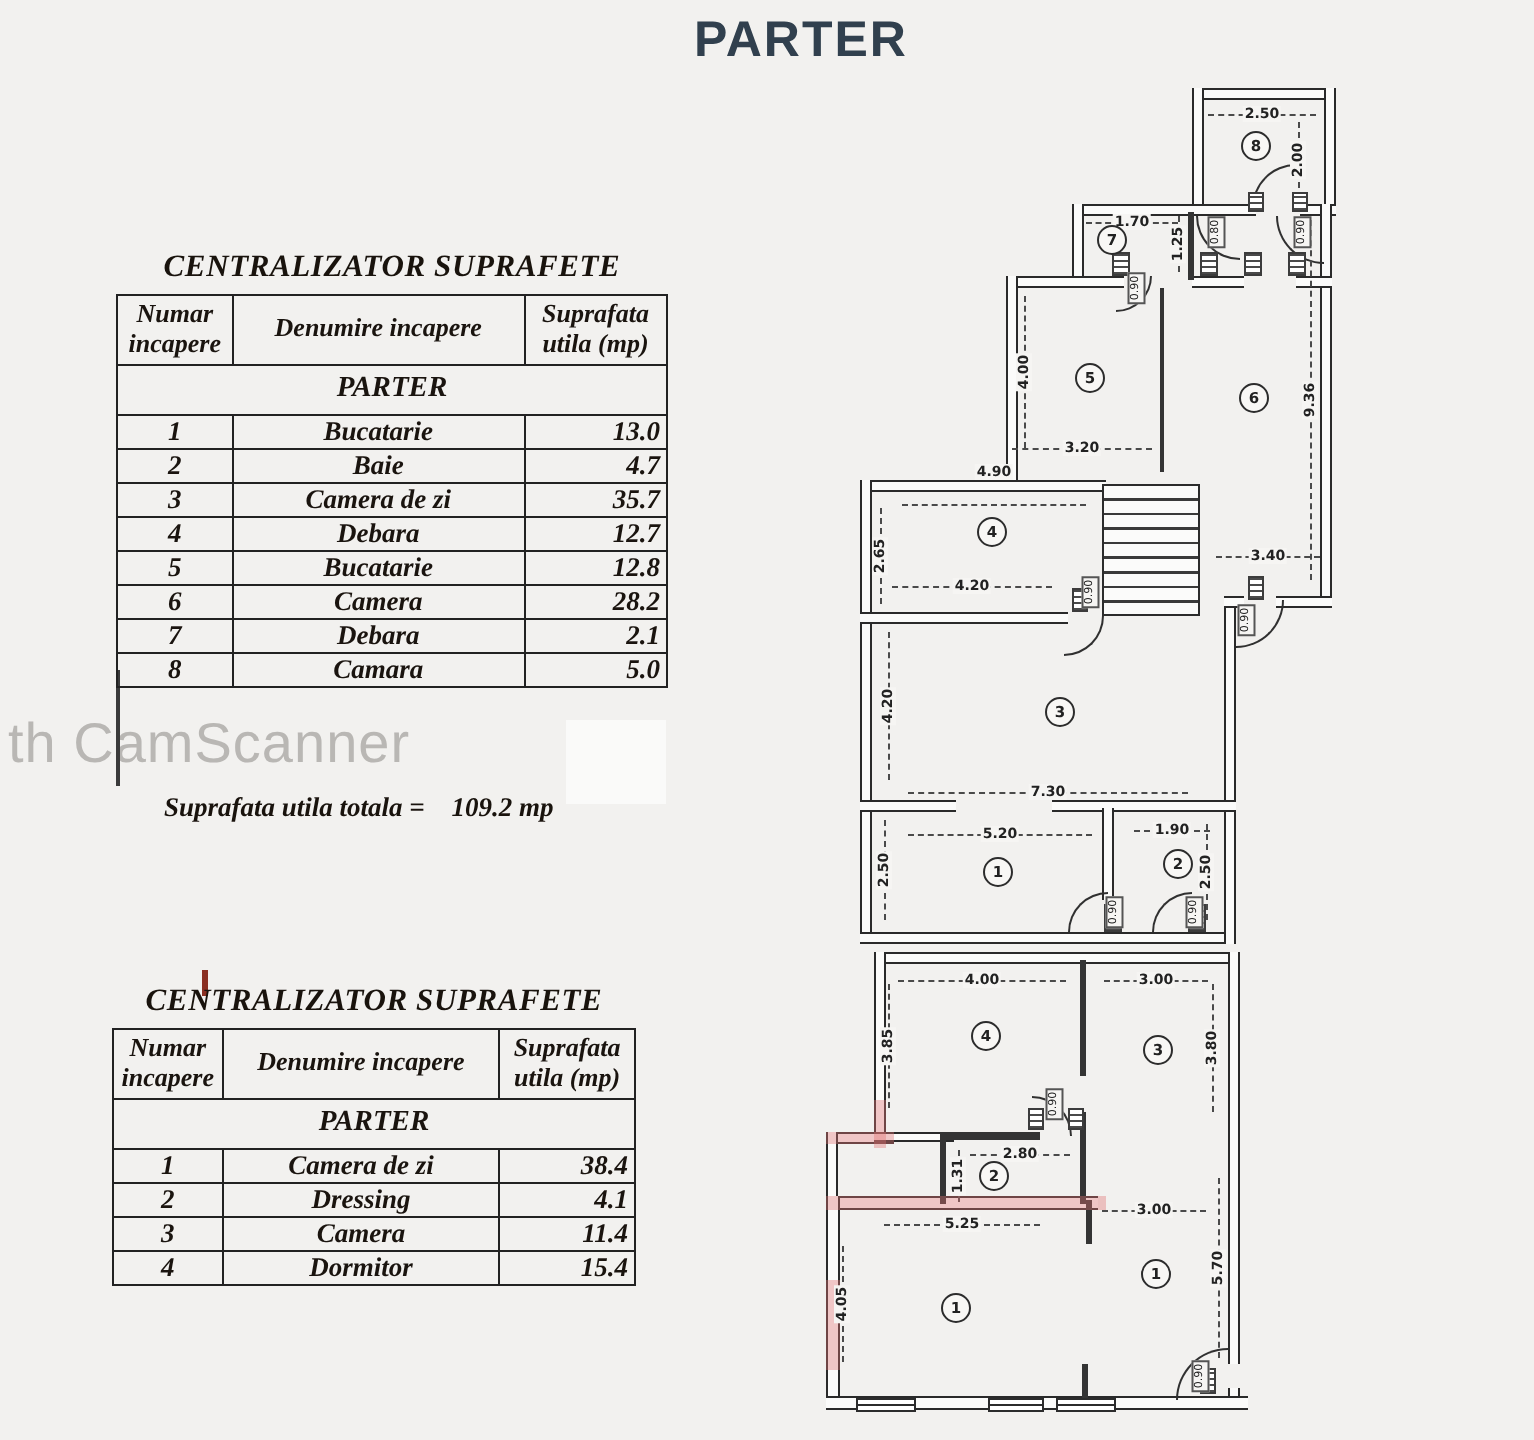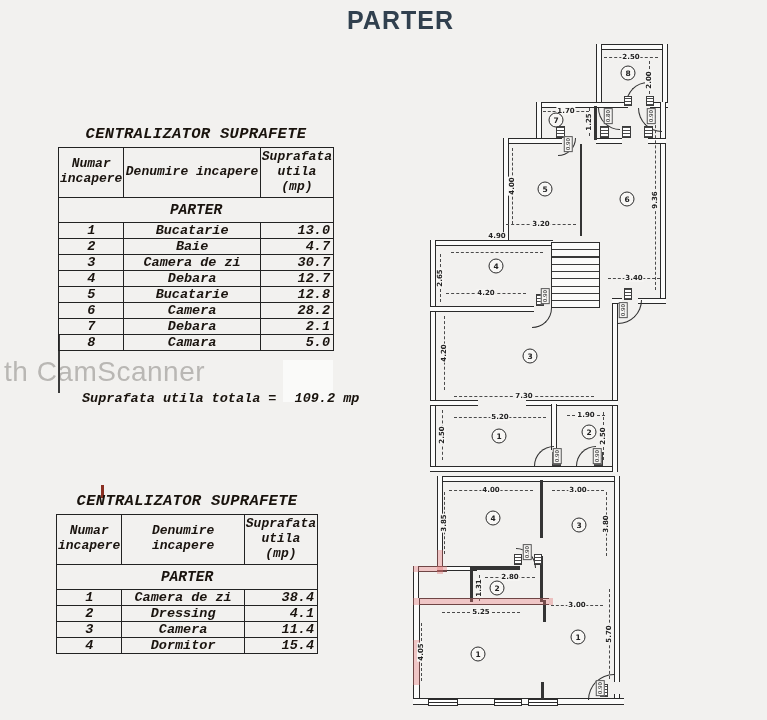--- a/index.html
+++ b/index.html
@@ -5,34 +5,34 @@
   html,body{margin:0;padding:0;}
   body{width:767px;height:720px;background:#f2f1ef;position:relative;overflow:hidden;
        font-family:"Liberation Sans",sans-serif;}
   .page{position:absolute;inset:0;}
 
   
   .page-title{position:absolute;left:0;top:6px;width:100%;text-align:center;text-indent:34px;
     font-size:25px;font-weight:bold;letter-spacing:1px;color:#31404e;}
 
   
-  .tblock{position:absolute;color:#19130d;font-family:Liberation Mono, monospace;}
+  .tblock{position:absolute;color:#19130d;font-family:Liberation Serif, serif;}
   .tblock1{left:58px;top:125px;width:276px;}
   .tblock2{left:56px;top:492px;width:262px;}
   .tbl-heading{font-weight:bold;font-style:italic;text-align:center;font-size:15.5px;
     letter-spacing:.3px;margin-bottom:4px;white-space:nowrap;}
   table.surf{border-collapse:collapse;width:100%;font-style:italic;font-weight:bold;color:#1a140f;}
   table.surf th,table.surf td{border:1.6px solid #222;}
   table.surf th{font-size:13px;line-height:1.15;padding:2px 1px;text-align:center;}
   table.surf td{font-size:13.5px;height:15px;padding:0 3px;}
   td.c-num{text-align:center;width:21%;}
   td.c-name{text-align:center;width:53%;padding-left:8px;}
   td.c-val{text-align:right;width:26%;padding-right:12px;}
   tr.sect td{height:24px;text-align:center;font-size:14.5px;vertical-align:middle;}
-  .total-line{font-style:italic;font-weight:bold;font-size:13.5px;margin-top:40px;padding-left:24px;white-space:nowrap;}
+  .total-line{font-style:italic;font-weight:bold;font-size:13.5px;margin-top:52px;padding-left:24px;white-space:nowrap;}
   .tblock2 .total-line{margin-top:26px;padding-left:22px;}
   .total-value{display:inline-block;margin-left:10px;}
   .tblock2 .total-value{margin-left:22px;}
 
   
   .watermark{position:absolute;left:4px;top:356px;font-size:28px;color:#b9b7b4;letter-spacing:.5px;
     font-family:"Liberation Sans",sans-serif;z-index:0;}
   .artifact-vline{position:absolute;left:58px;top:335px;width:2px;height:58px;background:#3a3a3a;}
   .artifact-red{position:absolute;left:101px;top:485px;width:2.5px;height:13px;background:#8a2f22;}
   .white-patch{position:absolute;left:283px;top:360px;width:50px;height:42px;background:#fafaf9;}
@@ -101,21 +101,21 @@
             <td class="c-val">13.0</td>
           </tr>
           <tr>
             <td class="c-num">2</td>
             <td class="c-name">Baie</td>
             <td class="c-val">4.7</td>
           </tr>
           <tr>
             <td class="c-num">3</td>
             <td class="c-name">Camera de zi</td>
-            <td class="c-val">30.7</td>
+            <td class="c-val">35.7</td>
           </tr>
           <tr>
             <td class="c-num">4</td>
             <td class="c-name">Debara</td>
             <td class="c-val">12.7</td>
           </tr>
           <tr>
             <td class="c-num">5</td>
             <td class="c-name">Bucatarie</td>
             <td class="c-val">12.8</td>

